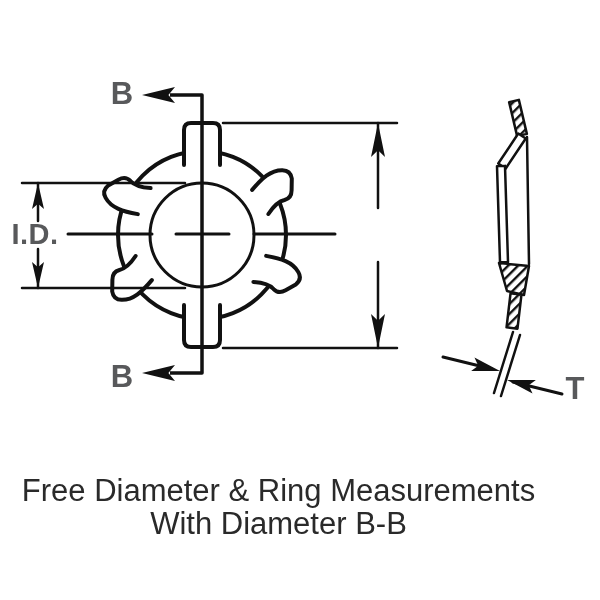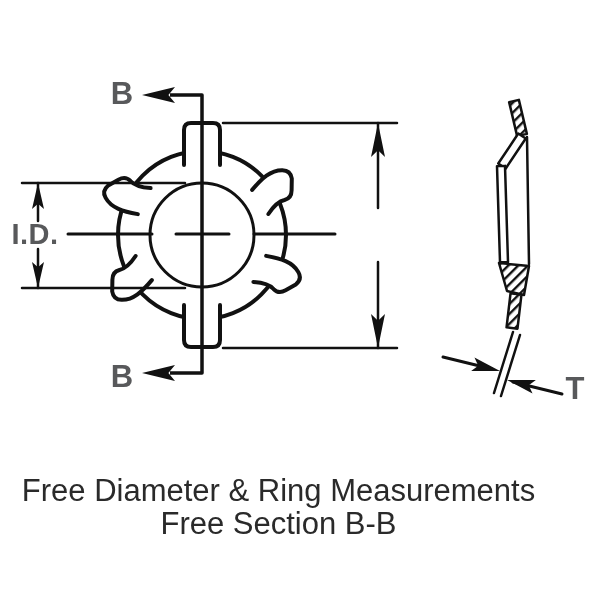--- a/index.html
+++ b/index.html
@@ -77,15 +77,15 @@
 
   <div class="lbl lbl-b" style="left:122px;top:377px;">B</div>
 
   <div class="lbl lbl-dim" style="left:35px;top:234px;">I.D.</div>
 
 
   <div class="lbl lbl-t" style="left:575px;top:389px;">T</div>
 
   <div class="caption">
     <div>Free Diameter &amp; Ring Measurements</div>
-    <div>Free Section B-B</div>
+    <div>With Diameter B-B</div>
   </div>
 </div>
 
 </body></html>

